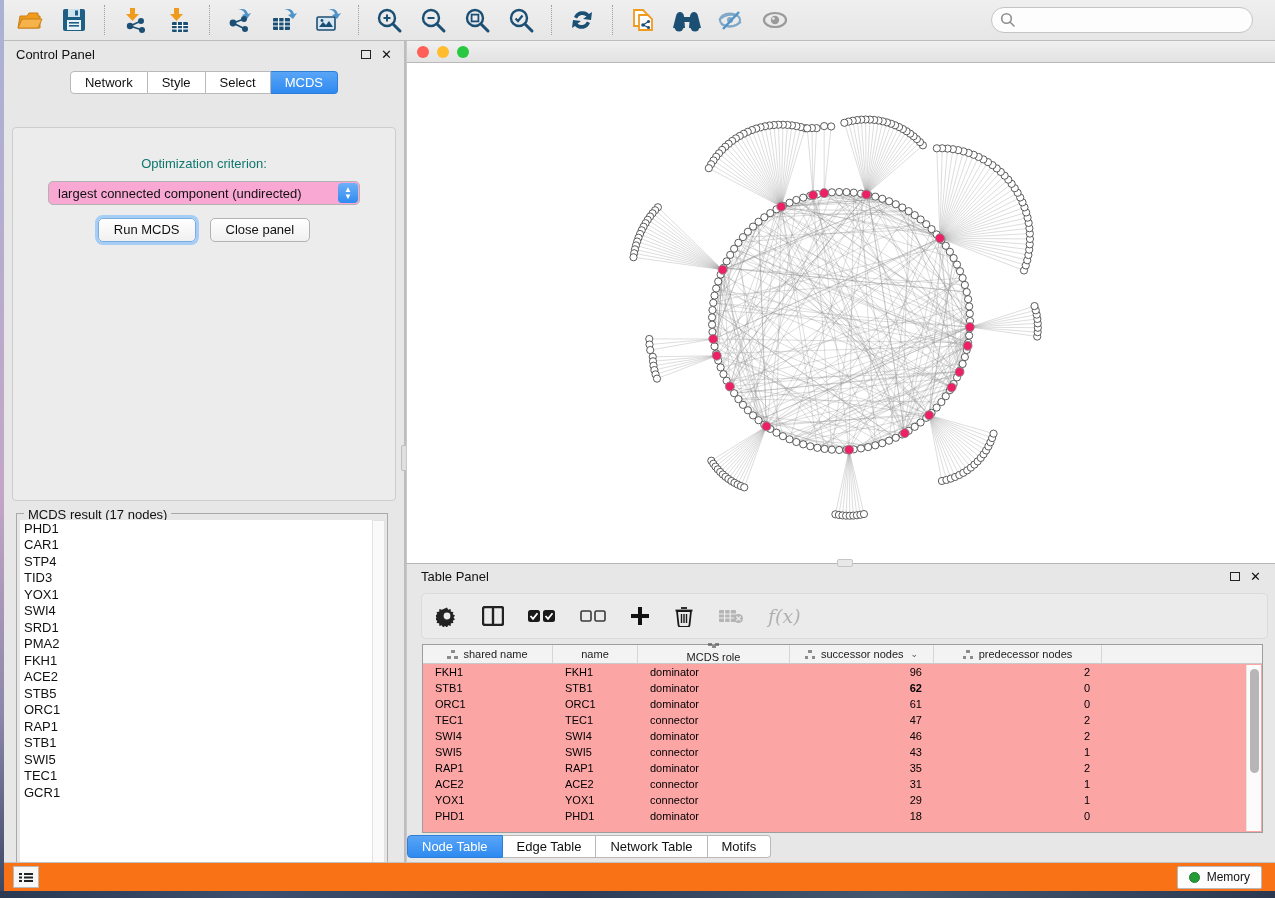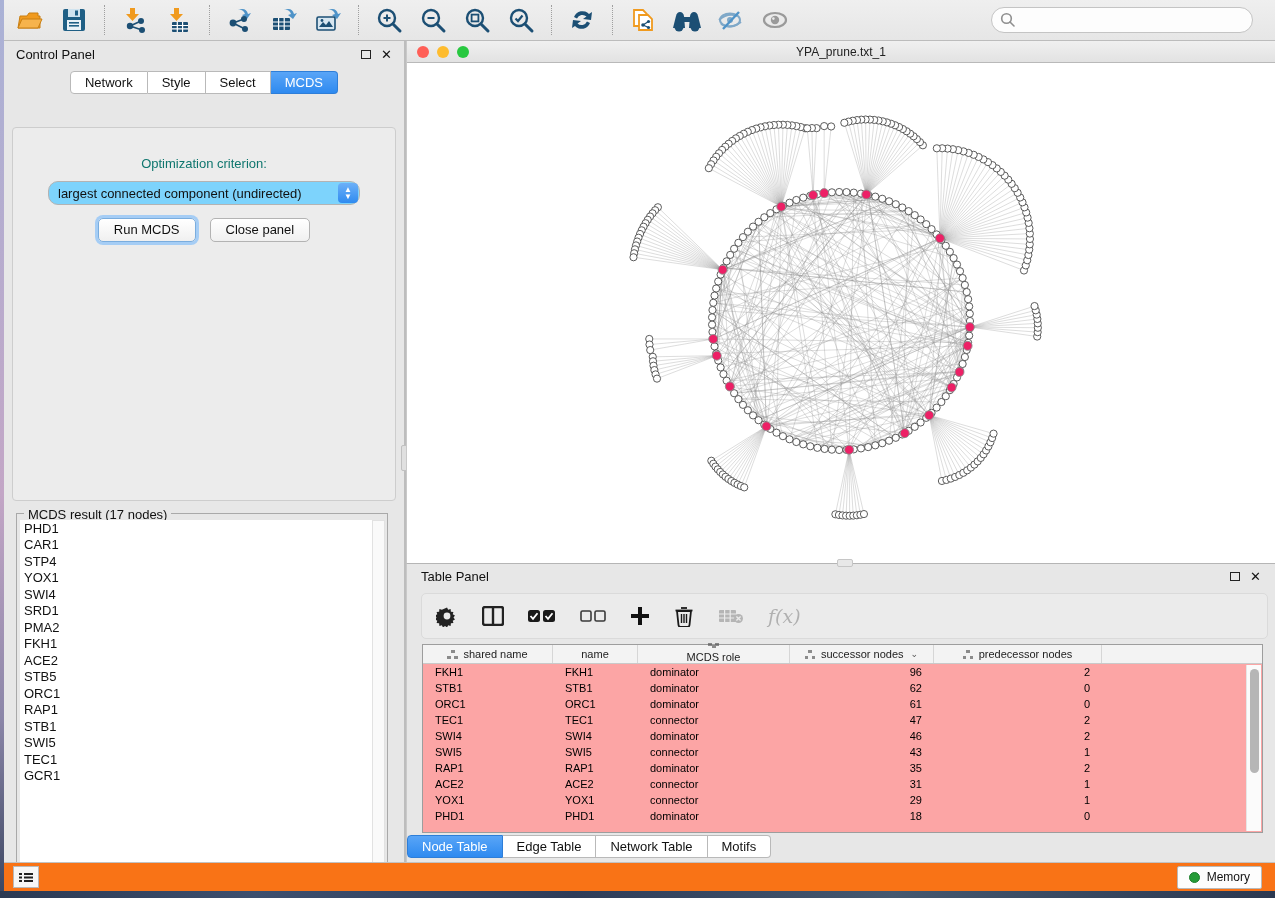--- a/index.html
+++ b/index.html
@@ -44,22 +44,22 @@
   .cp-tabs { justify-content:center; margin-top:4px; }
   .seg .tab { background:#fff; border:1px solid #b9b9b9; border-left:none; font-size:13px;
     color:#111; padding:3px 14px; line-height:15px; }
   .seg .tab:first-child { border-left:1px solid #b9b9b9; border-radius:4px 0 0 4px; }
   .seg .tab:last-child { border-radius:0 4px 4px 0; }
   .seg .tab.active { background:linear-gradient(#59a5f7,#2e8af0); border-color:#2e7ed8; color:#fff; }
 
   .cp-box { position:absolute; left:8px; right:8px; top:86px; height:374px;
     background:#ececec; border:1px solid #cdcdcd; border-radius:4px; }
   .crit-label { text-align:center; font-size:13px; color:#0f766e; margin-top:28px; }
-  .dropdown { position:relative; margin:10px auto 0; width:312px; height:24px; background:#7dd3fc;
-    border:1px solid #b3b3b3; border-radius:10px; display:flex; align-items:center;text-align:right; }
+  .dropdown { position:relative; margin:10px auto 0; width:312px; height:24px; background:#f9a8d4;
+    border:1px solid #b3b3b3; border-radius:5px; display:flex; align-items:center;text-align:right; }
   .dropdown .val { font-size:13px; padding-left:9px; color:#111; white-space:nowrap; }
   .dd-step { position:absolute; right:1px; top:1px; width:20px; height:20px; border-radius:4px;
     background:linear-gradient(#6cb0f8,#2f8bf0); display:flex; flex-direction:column;
     align-items:center; justify-content:center; gap:1px; }
   .dd-step span { color:#fff; font-size:8px; line-height:6px; }
   .cp-buttons { display:flex; justify-content:center; gap:14px; margin-top:13px; }
   .btn { background:linear-gradient(#ffffff,#f0f0f0); border:1px solid #b3b3b3; border-radius:5px;
     font-size:13px; color:#111; padding:3px 15px; line-height:16px; }
   .btn.focus { box-shadow:0 0 0 3px #a5cdf5; border-color:#7aadde; }
 
@@ -318,20 +318,21 @@
           <button class="btn">Close panel</button>
         </div>
       </div>
       <div class="mcds-result">
         <div class="fieldset-border"></div>
         <div class="fieldset-legend">MCDS result (17 nodes)</div>
         <div class="result-list">
             <div class="item">PHD1</div>
             <div class="item">CAR1</div>
             <div class="item">STP4</div>
+            <div class="item">TID3</div>
             <div class="item">YOX1</div>
             <div class="item">SWI4</div>
             <div class="item">SRD1</div>
             <div class="item">PMA2</div>
             <div class="item">FKH1</div>
             <div class="item">ACE2</div>
             <div class="item">STB5</div>
             <div class="item">ORC1</div>
             <div class="item">RAP1</div>
             <div class="item">STB1</div>
@@ -343,21 +344,20 @@
       </div>
     </div>
     <div class="v-split">
         <span class="grip"></span>
       </div>
 
     <div class="right-col">
 
       <div class="net-view">
         <div class="net-titlebar">
-          <span class="net-title">YPA_prune.txt_1</span>
           <span class="lights">
             <span class="light" style="background: rgb(255, 95, 87);"></span>
             <span class="light" style="background: rgb(254, 188, 46);"></span>
             <span class="light" style="background: rgb(40, 200, 64);"></span>
           </span>
         </div>
         <div class="net-canvas">
           <svg viewBox="0 0 869 499" width="869" height="499">
               <g stroke="#8e8e8e" stroke-width="0.6" stroke-opacity="0.5">
                 <line x1="315.60965328676645" y1="206.76792210811323" x2="488.79335104764215" y2="141.21520355384501"></line>
@@ -1185,21 +1185,21 @@
                 <div class="cell" style="width: 130px; text-align: left; padding: 0px 0px 0px 12px;">FKH1</div>
                 <div class="cell" style="width: 85px; text-align: left; padding: 0px 0px 0px 12px;">FKH1</div>
                 <div class="cell" style="width: 152px; text-align: left; padding: 0px 0px 0px 12px;">dominator</div>
                 <div class="cell" style="width: 144px; text-align: right; padding: 0px 12px 0px 0px;">96</div>
                 <div class="cell" style="width: 168px; text-align: right; padding: 0px 12px 0px 0px;">2</div>
               </div>
               <div class="nt-row">
                 <div class="cell" style="width: 130px; text-align: left; padding: 0px 0px 0px 12px;">STB1</div>
                 <div class="cell" style="width: 85px; text-align: left; padding: 0px 0px 0px 12px;">STB1</div>
                 <div class="cell" style="width: 152px; text-align: left; padding: 0px 0px 0px 12px;">dominator</div>
-                <div class="cell" style="width: 144px; text-align: right; padding: 0px 12px 0px 0px;">62</div>
+                <div class="cell" style="width: 144px; text-align: right; padding: 0px 12px 0px 0px; font-weight: bold;">62</div>
                 <div class="cell" style="width: 168px; text-align: right; padding: 0px 12px 0px 0px;">0</div>
               </div>
               <div class="nt-row">
                 <div class="cell" style="width: 130px; text-align: left; padding: 0px 0px 0px 12px;">ORC1</div>
                 <div class="cell" style="width: 85px; text-align: left; padding: 0px 0px 0px 12px;">ORC1</div>
                 <div class="cell" style="width: 152px; text-align: left; padding: 0px 0px 0px 12px;">dominator</div>
                 <div class="cell" style="width: 144px; text-align: right; padding: 0px 12px 0px 0px;">61</div>
                 <div class="cell" style="width: 168px; text-align: right; padding: 0px 12px 0px 0px;">0</div>
               </div>
               <div class="nt-row">

